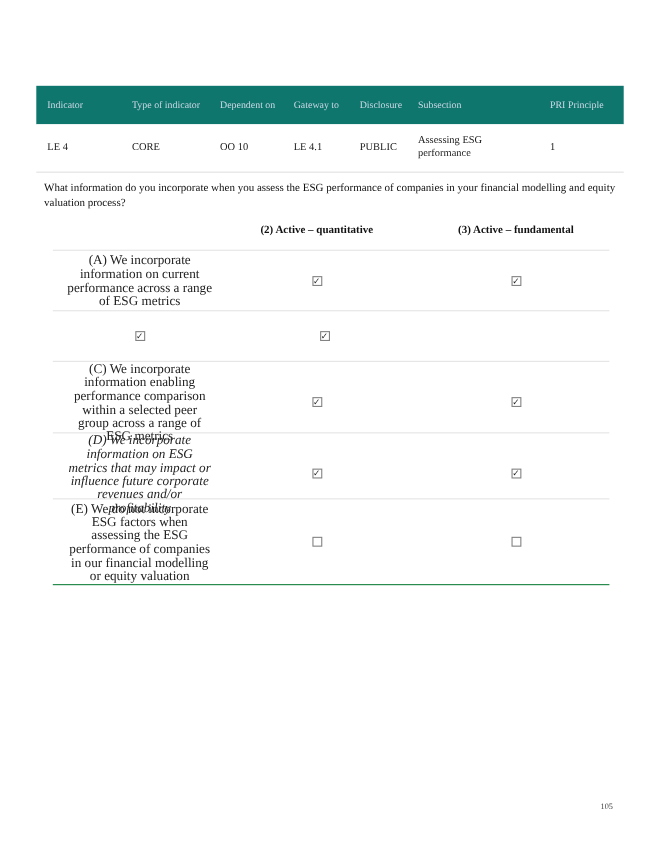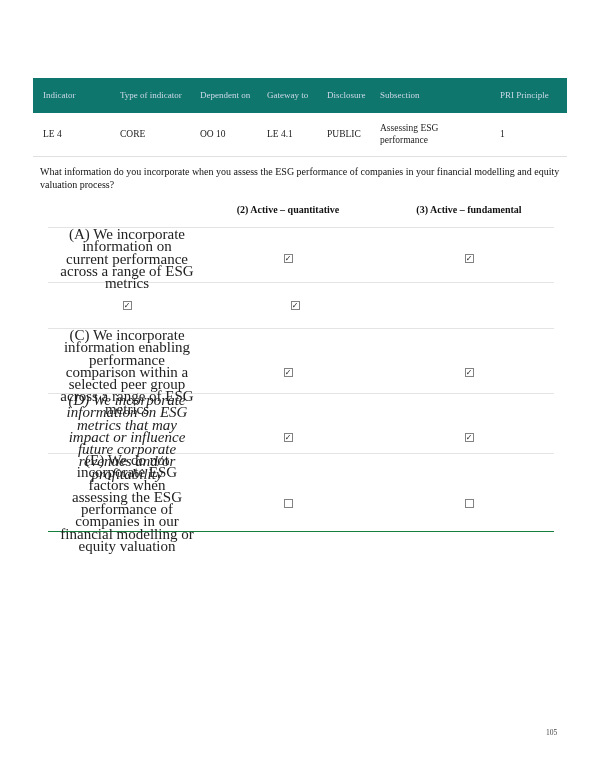--- a/index.html
+++ b/index.html
@@ -45,21 +45,21 @@
     display:grid; grid-template-columns:158px 164px 184px;
     border-top:1px solid #e4e4e4; align-items:center; box-sizing:border-box;
   }
   .ans-row:nth-of-type(1) { height:55px; }
   .ans-row:nth-of-type(2) { height:46px; }
   .ans-row:nth-of-type(3) { height:65px; }
   .ans-row:nth-of-type(4) { height:60px;font-style:italic; }
   .ans-row:nth-of-type(5) { height:79px; border-bottom:1px solid #15803d; }
 
   .opt {
-    font-size:15px; line-height:12.3px; text-align:center;
+    font-size:12px; line-height:12.3px; text-align:center;
     padding:0 12px; color:#222;
   }
   .cbcell { display:flex; justify-content:center; align-items:center; }
   .cbcell.c3 { padding-left:14px; }
   .checkbox {
     width:7px; height:7px; border:1px solid #828282; background:#fff;
     display:flex; align-items:center; justify-content:center;
     font-family:"DejaVu Sans",sans-serif; font-size:8px; line-height:7px;
     color:#222; box-sizing:content-box; cursor:default;
   }

